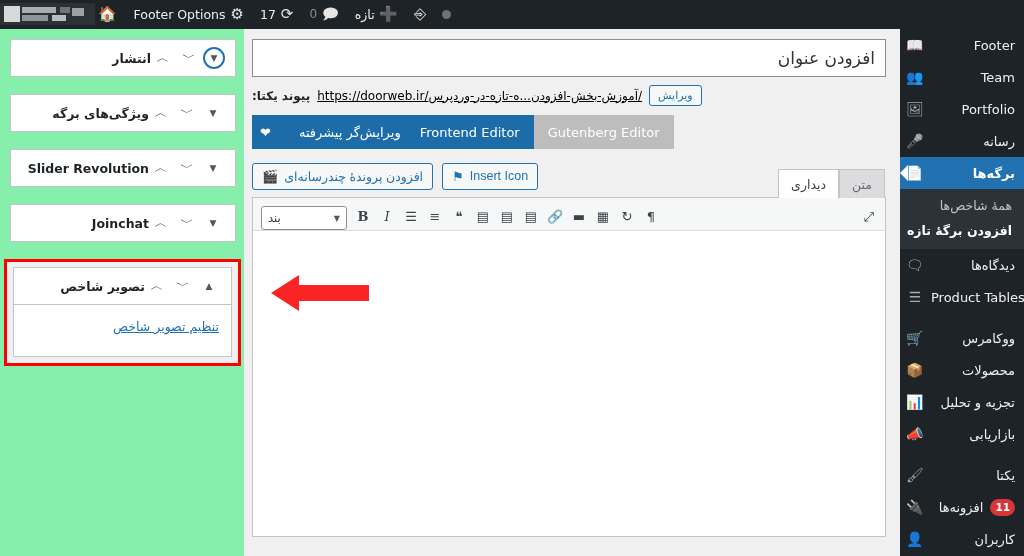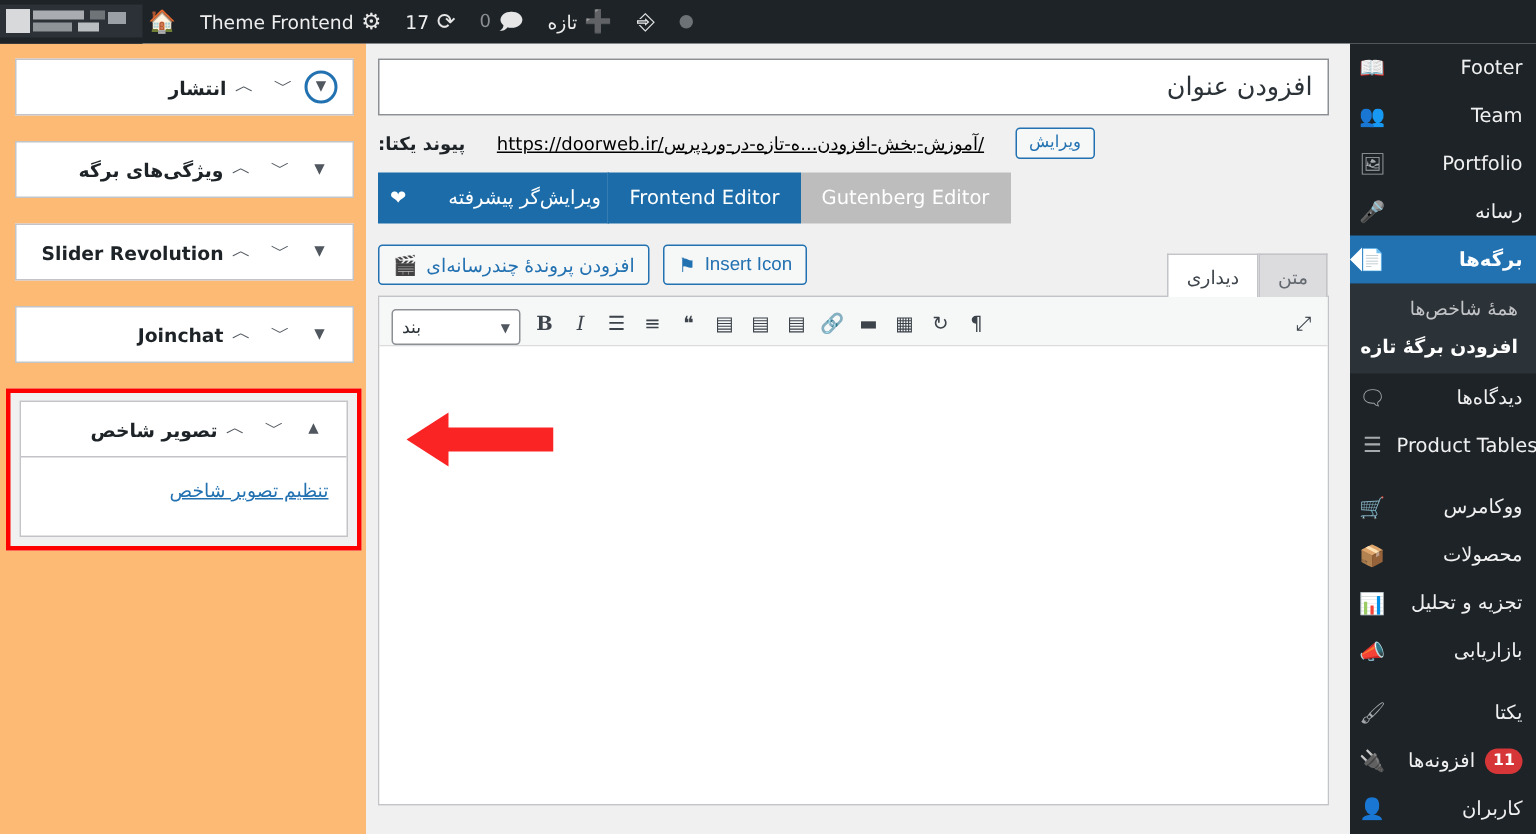--- a/index.html
+++ b/index.html
@@ -81,21 +81,21 @@
   .badge {
     display: inline-block; min-width: 17px; height: 17px; line-height: 17px;
     border-radius: 9px; background: #d63638; color: #fff;
     font-size: 10.5px; text-align: center; padding: 0 5px;
     font-weight: 600; vertical-align: middle;
   }
 
   
   #side-col {
     position: absolute; top: 29px; left: 0; width: 244px; height: 527px;
-    background: #fdba74; padding: 10px 8px 0 10px;
+    background: #86efac; padding: 10px 8px 0 10px;
   }
   .postbox {
     background: #fff; border: 1px solid #c3c4c7;
     margin-bottom: 17px;
   }
   .postbox-header {
     display: flex; flex-direction: row-reverse; align-items: center;
     height: 36px; padding: 0 10px 0 6px;
   }
   .postbox-title {
@@ -138,21 +138,21 @@
     display: block; width: 100%; height: 38px;
     padding: 3px 10px; font-size: 17px;
     font-family: "DejaVu Sans", "Liberation Sans", sans-serif;
     color: #2c3338; background: #fff;
     border: 1px solid #8c8f94; border-radius: 0;
     text-align: right; outline: none;
   }
   #titlediv input::placeholder { color: #2c3338; opacity: 1; }
   #permalink-row {
     display: flex; flex-direction: row-reverse; align-items: center;
-    gap: 21px; margin: 8px 2px 0 0; font-size: 12px;
+    gap: 7px; margin: 8px 2px 0 0; font-size: 12px;
     justify-content: flex-start;
   }
   #permalink-row .pl-label { color: #1d2327; font-weight: 700; white-space: nowrap; }
   #permalink-row .pl-link {
     color: #000000; text-decoration: underline; white-space: nowrap;
     direction: ltr; unicode-bidi: plaintext;
   }
   #permalink-row .pl-btn {
     background: #f6f7f7; border: 1px solid #2271b1; color: #2271b1;
     border-radius: 3px; font-size: 11px; padding: 2px 8px; line-height: 15px;
@@ -242,21 +242,21 @@
   <div id="adminbar">
     <div class="ab-item ab-wplogo">
       <span class="glyph" style="font-size:17px;">⎈</span>
     </div>
     <div class="ab-item">
       <span class="glyph">🏠</span>
       <span>doorweb</span>
     </div>
     <div class="ab-item">
       <span class="glyph">⚙</span>
-      <span>Theme Frontend</span>
+      <span>Footer Options</span>
     </div>
     <div class="ab-item">
       <span class="glyph">⟳</span>
       <span>17</span>
     </div>
     <div class="ab-item">
       <span class="glyph">🗩</span>
       <span class="count-zero">0</span>
     </div>
     <div class="ab-item">

